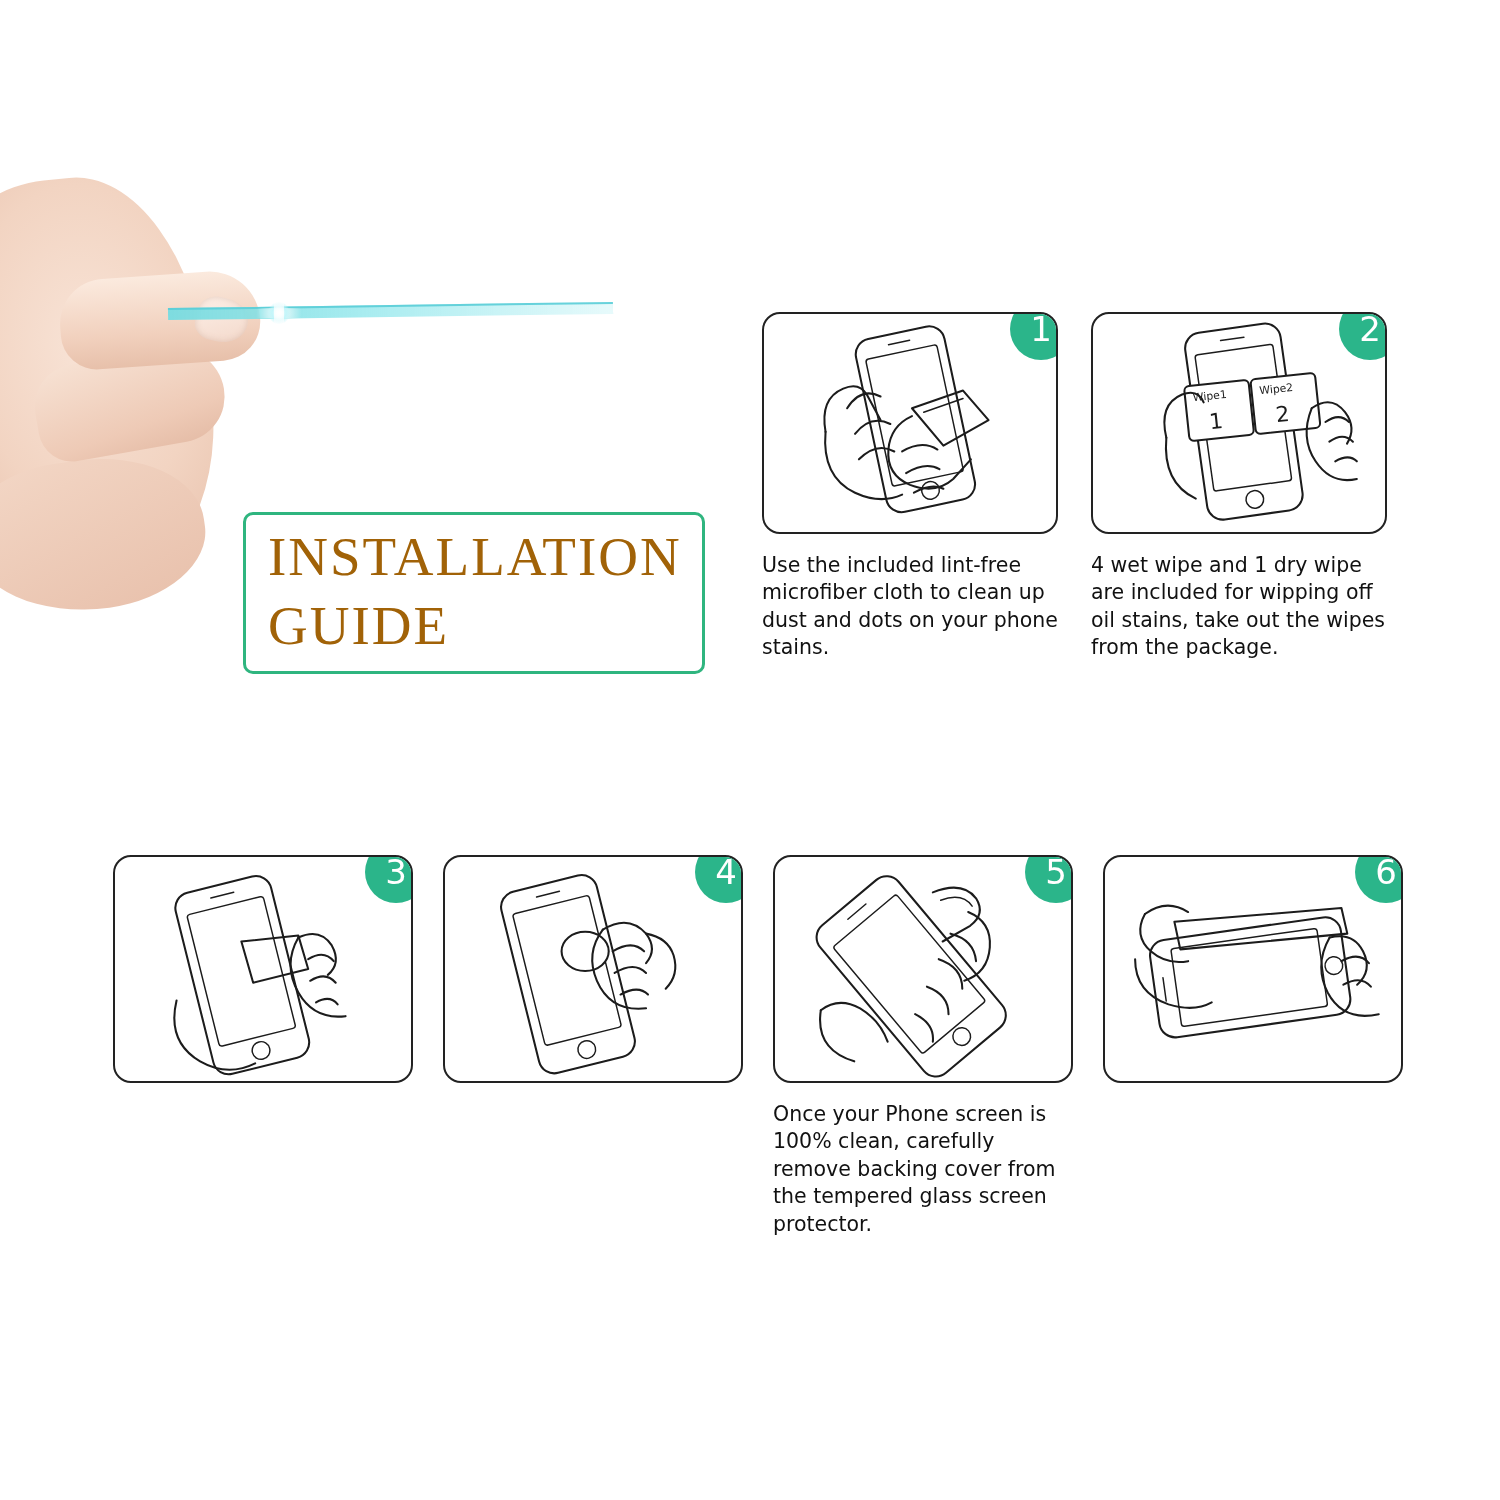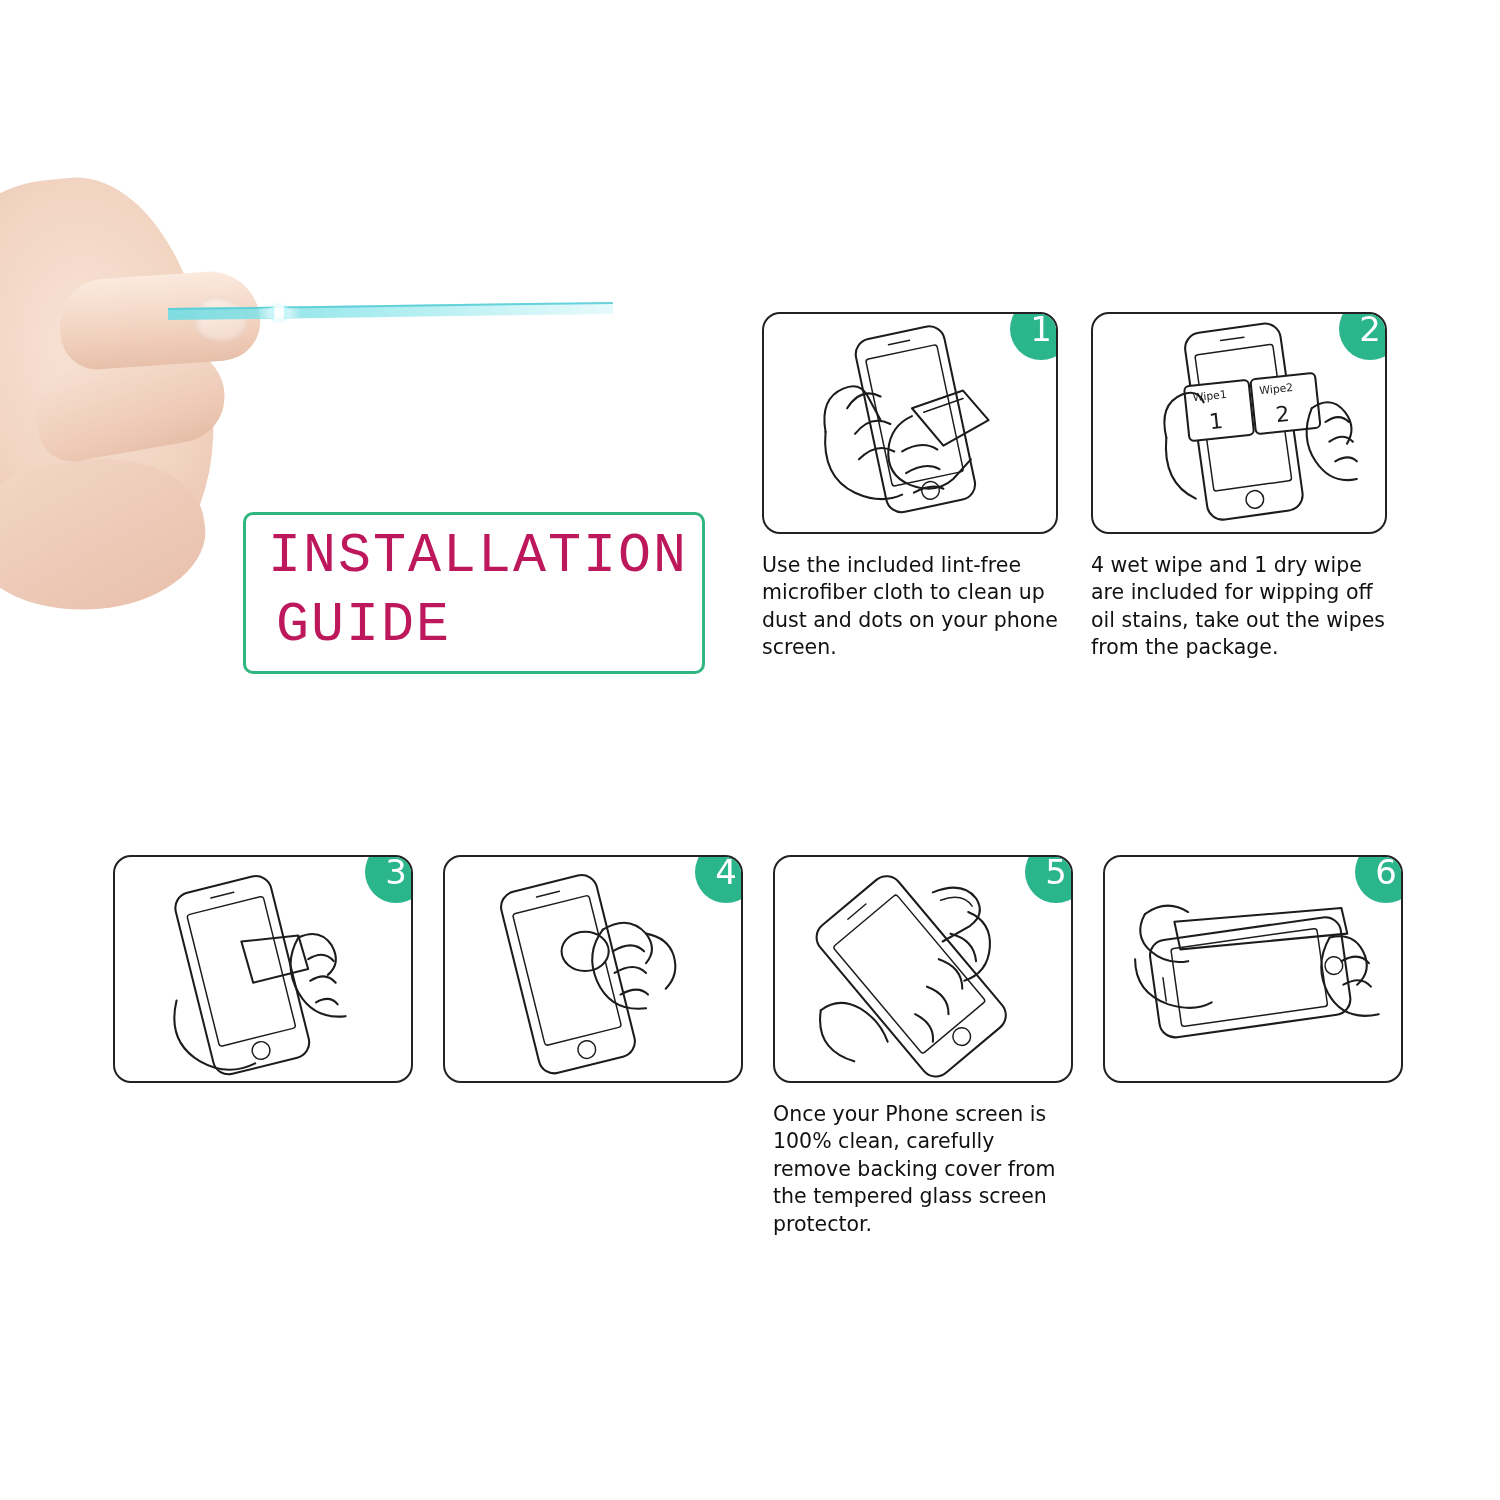--- a/index.html
+++ b/index.html
@@ -124,28 +124,28 @@
     top: 512px;
     width: 462px;
     height: 162px;
     border: 3px solid #2fb57f;
     border-radius: 10px;
     box-sizing: border-box;
     padding: 14px 22px 0 22px;
   }
   .title-box .line1,
   .title-box .line2 {
-    color: #be185d;
-    font-family: Liberation Mono, monospace;
+    color: #a16207;
+    font-family: Liberation Serif, serif;
     font-weight: 400;
     letter-spacing: 2px;
     line-height: 1.0;
   }
   .title-box .line1 { font-size: 55px; }
-  .title-box .line2 { font-size: 55px; margin-top: 14px; margin-left: 8px; }
+  .title-box .line2 { font-size: 55px; margin-top: 14px; }
 
   
   .steps-row {
     position: absolute;
     display: flex;
   }
   .row-top {
     left: 762px;
     top: 312px;
     width: 640px;
@@ -249,21 +249,21 @@
           <path class="ln" d="M150 96 l52 -18 l26 30 l-46 26 z"></path>
           <path class="ln-thin" d="M162 100 l40 -14"></path>
 
           <path class="ln" d="M150 104 q-22 10 -24 34 q-2 26 22 36 q26 10 44 -6 l18 -20"></path>
           <path class="ln" d="M140 140 q20 -12 36 -2"></path>
           <path class="ln" d="M144 162 q20 -12 34 -4"></path>
           <path class="ln" d="M152 182 q18 -10 30 -4"></path>
         </svg>
       </div>
     </div>
-    <div class="step-caption">Use the included lint-free microfiber cloth to clean up dust and dots on your phone screen.</div>
+    <div class="step-caption">Use the included lint-free microfiber cloth to clean up dust and dots on your phone stains.</div>
   </div>
 
   <div class="step">
     <div class="step-frame">
       <div class="badge">2</div>
       <div class="art">
         <svg viewBox="0 0 296 222" preserveAspectRatio="xMidYMid meet">
 
           <g transform="rotate(-8 150 110)">
             <rect class="ln fill-white" x="104" y="14" width="98" height="192" rx="16"></rect>

